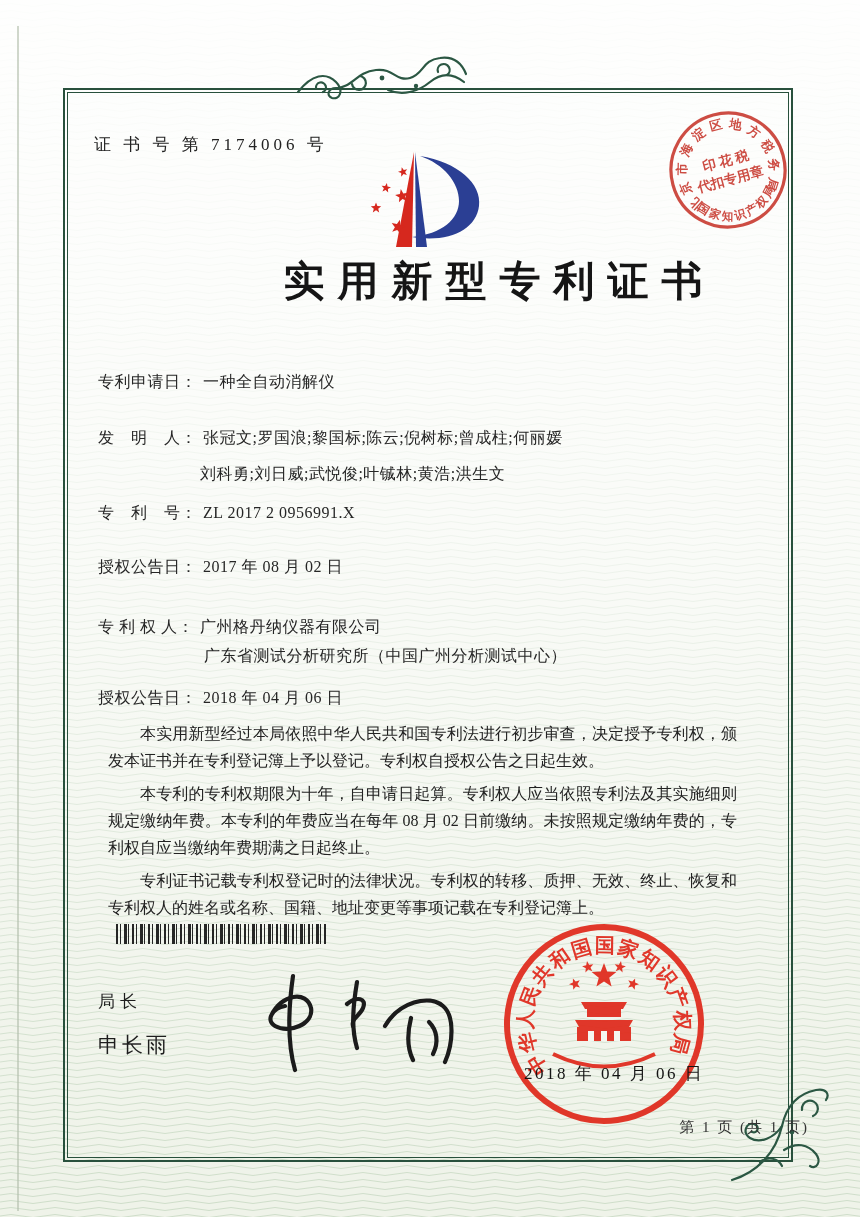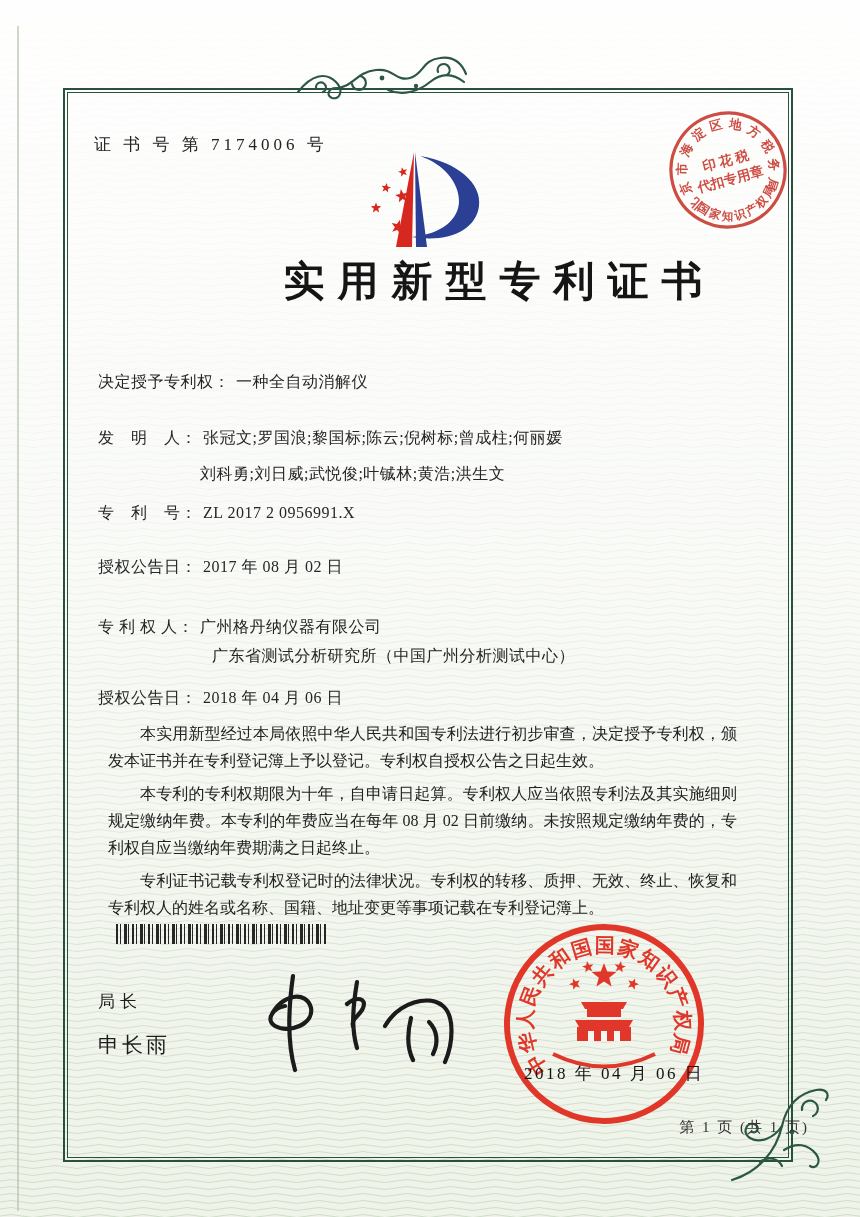--- a/index.html
+++ b/index.html
@@ -15,21 +15,21 @@
   .orn{position:absolute;}
   .orn-top{left:292px;top:48px;}
   .orn-br{left:724px;top:1068px;}
   .cert-no{position:absolute;left:94px;top:133px;font-size:17px;letter-spacing:4px;color:#222;}
   .logo{position:absolute;left:352px;top:146px;}
   .stamp{position:absolute;left:654px;top:96px;opacity:.9;}
   .title{position:absolute;left:63px;top:254px;width:860px;text-align:center;font-size:41px;
          font-weight:700;letter-spacing:13px;text-indent:13px;color:#151515;}
   .row{position:absolute;left:98px;font-size:16px;letter-spacing:.5px;white-space:nowrap;color:#262626;}
   .r-name{top:372px;} .r-inv{top:428px;} .r-inv2{top:464px;left:200px;}
-  .r-pat{top:503px;} .r-fil{top:557px;} .r-pte{top:617px;} .r-pte2{top:646px;left:212px;font-family:Liberation Mono, monospace;}
+  .r-pat{top:503px;} .r-fil{top:557px;} .r-pte{top:617px;} .r-pte2{top:646px;left:204px;font-family:Liberation Mono, monospace;}
   .r-grant{top:688px;}
   .lbl{margin-right:6px;}
   .paras{position:absolute;left:97px;top:720px;width:640px;font-size:16px;line-height:27px;
          text-align:justify;color:#222;}
   .paras p{margin:0 0 6px 11px;text-indent:2em;}
   .barcode{position:absolute;left:116px;top:924px;width:212px;height:20px;opacity:.92;
     background:repeating-linear-gradient(90deg,#141414 0 2px,rgba(0,0,0,0) 2px 4px,#141414 4px 5px,
     rgba(0,0,0,0) 5px 8px,#141414 8px 11px,rgba(0,0,0,0) 11px 12px,#141414 12px 13px,rgba(0,0,0,0) 13px 16px);}
   .dir-label{position:absolute;left:98px;top:990px;font-size:17px;letter-spacing:5px;color:#1d1d1d;}
   .dir-name{position:absolute;left:98px;top:1031px;font-size:21px;letter-spacing:3px;color:#1d1d1d;}
@@ -292,21 +292,21 @@
           <text text-anchor="middle" dominant-baseline="central" font-size="11.5" fill="#c83a30" x="74" y="120" transform="rotate(-47 74 74)">局</text>
         </g>
       <text x="74" y="69" text-anchor="middle" font-size="13.5" font-weight="bold" fill="#c83a30">印 花 税</text>
       <text x="74" y="88" text-anchor="middle" font-size="13.5" font-weight="bold" fill="#c83a30">代扣专用章</text>
     </g>
   </svg>
 
   <div class="title">实用新型专利证书</div>
 
   <div class="row r-name">
-    <span class="lbl">决定授予专利权：</span><span>一种全自动消解仪</span>
+    <span class="lbl">专利申请日：</span><span>一种全自动消解仪</span>
   </div>
   <div class="row r-inv">
     <span class="lbl">发　明　人：</span><span>张冠文;罗国浪;黎国标;陈云;倪树标;曾成柱;何丽媛</span>
   </div>
   <div class="row r-inv2">
     <span>刘科勇;刘日威;武悦俊;叶铖林;黄浩;洪生文</span>
   </div>
   <div class="row r-pat">
     <span class="lbl">专　利　号：</span><span>ZL 2017 2 0956991.X</span>
   </div>

